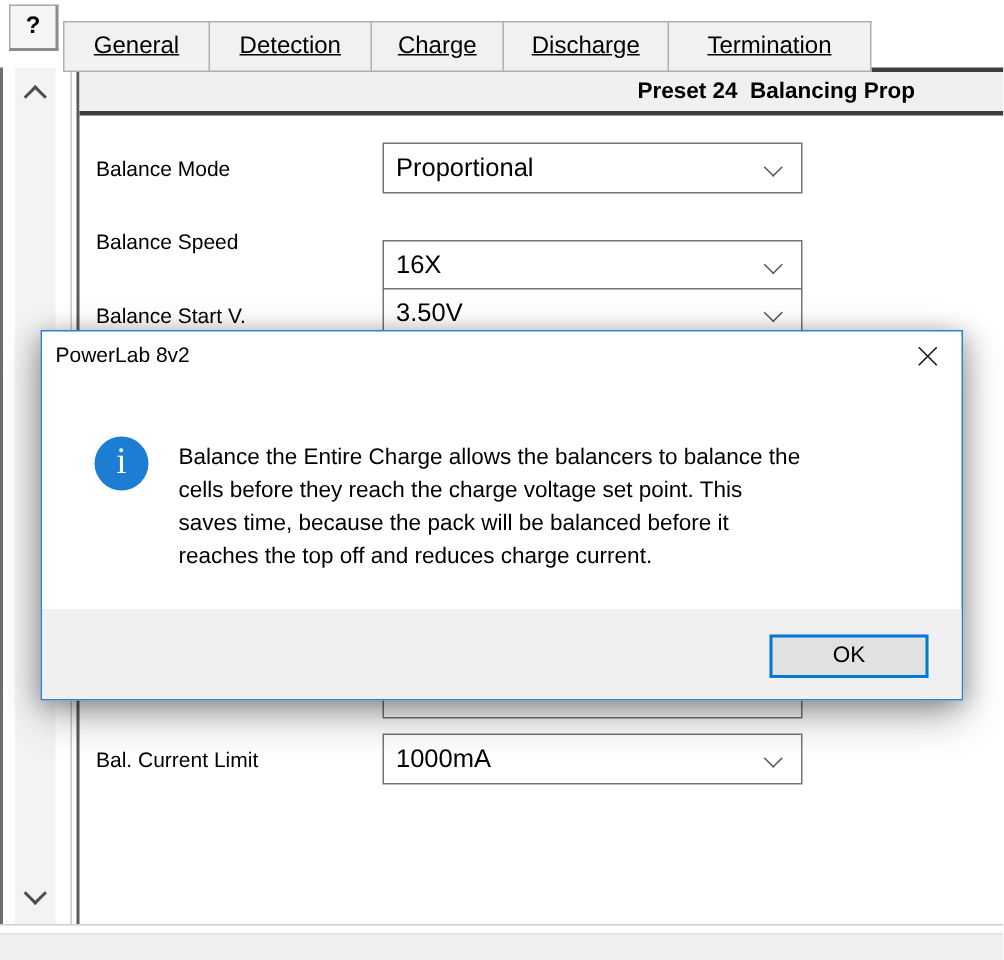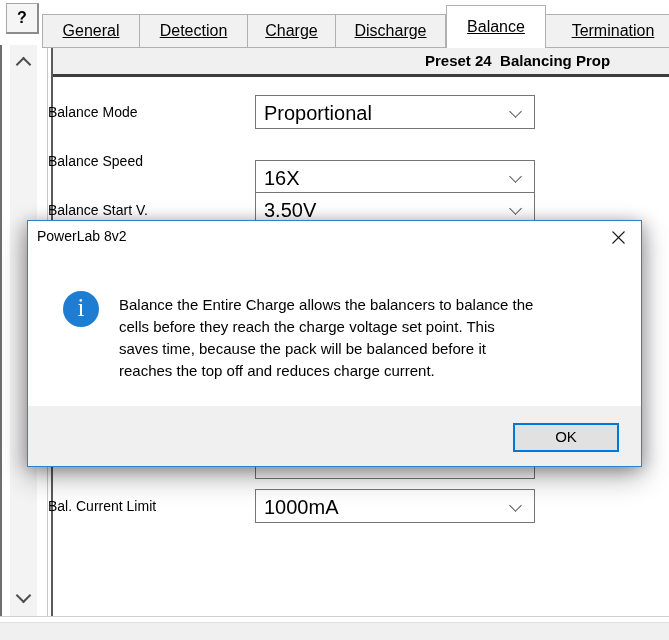--- a/index.html
+++ b/index.html
@@ -41,26 +41,26 @@
   .panel-left-border{position:absolute;left:51px;top:45px;width:2px;height:571px;background:#5a5a5a;}
   .panel-left-hairline{position:absolute;left:47px;top:45px;width:1px;height:571px;background:#c9c9c9;}
   .preset-header{
     position:absolute;left:53px;top:48px;width:616px;height:26px;background:#f0f0f0;
     border-bottom:3px solid #3d3d3d;
   }
   .preset-header span{
     position:absolute;left:372px;top:4px;font-size:15px;font-weight:bold;white-space:pre;
   }
   
-  .fld-label{position:absolute;left:48px;font-size:14px;white-space:nowrap;}
+  .fld-label{position:absolute;left:64px;font-size:14px;white-space:nowrap;}
   .combo{
     position:absolute;left:255px;width:278px;height:32px;background:#ffffff;
     border:1px solid #767676;box-sizing:content-box;cursor:pointer;
   }
-  .combo .val{position:absolute;left:8px;top:6px;font-size:20px;white-space:nowrap;}
+  .combo .val{position:absolute;left:8px;top:6px;font-size:17px;white-space:nowrap;}
   .combo .cchev{
     position:absolute;right:14px;top:11px;width:8px;height:8px;
     border-left:1.5px solid #555;border-top:1.5px solid #555;transform:rotate(225deg);
   }
   
   .dialog{
     position:absolute;left:27px;top:220px;width:613px;height:245px;background:#ffffff;
     border:1px solid #2b83d0;z-index:10;
     box-shadow:0 10px 26px rgba(0,0,0,.32),-6px 2px 14px rgba(0,0,0,.15),6px 2px 14px rgba(0,0,0,.15);
   }
@@ -92,21 +92,20 @@
 
 <div id="screen">
 
   <div class="help-btn">?</div>
 
   <div class="tabbar">
     <div class="tab tw1">General</div>
     <div class="tab tw2">Detection</div>
     <div class="tab tw3">Charge</div>
     <div class="tab tw4">Discharge</div>
-    <div class="tab tw5 active">Balance</div>
     <div class="tab tw6">Termination</div>
   </div>
 
   <div class="left-edge"></div>
   <div class="scrollbar">
     <div class="sb-btn sb-up">
       <span class="chev"></span>
     </div>
     <div class="sb-btn sb-down">
       <span class="chev"></span>

